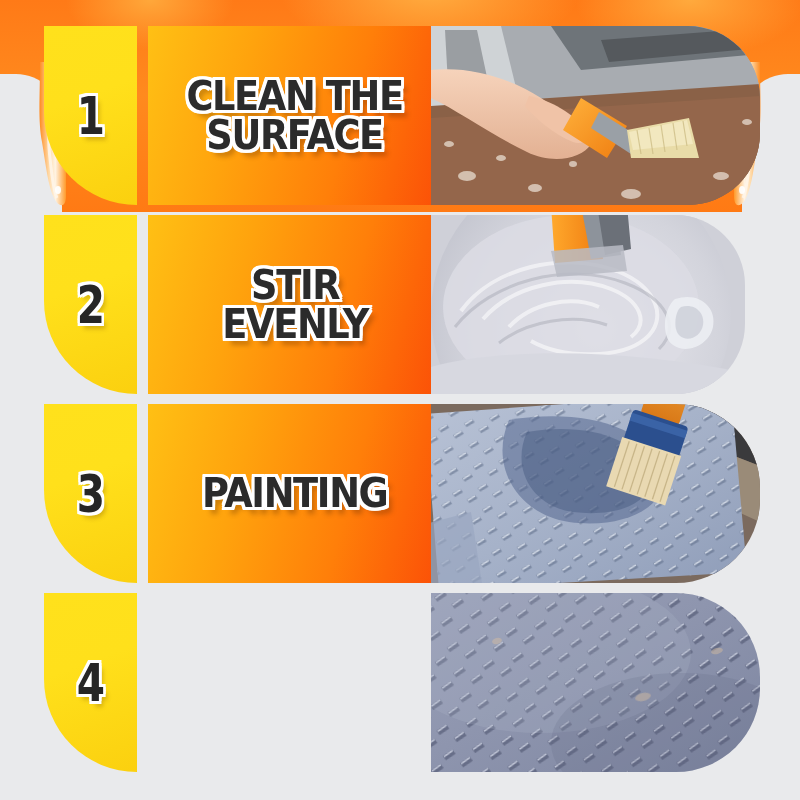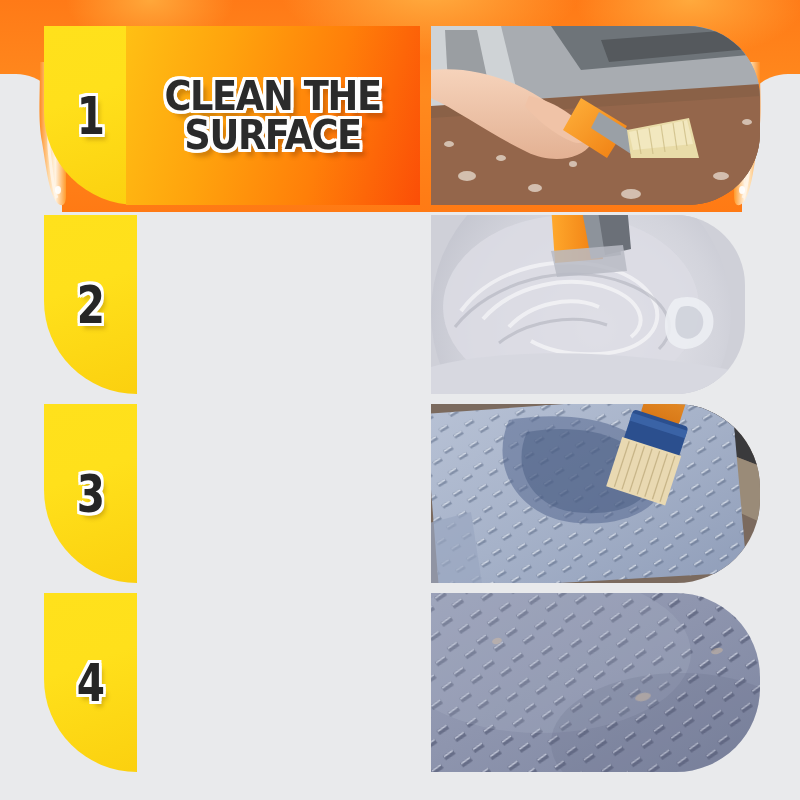--- a/index.html
+++ b/index.html
@@ -61,21 +61,21 @@
     letter-spacing:-1px;
     transform:scaleX(.78);
     -webkit-text-stroke:0px;
     text-shadow:
       -3px 0 #fff, 3px 0 #fff, 0 -3px #fff, 0 3px #fff,
       -3px -3px #fff, 3px -3px #fff, -3px 3px #fff, 3px 3px #fff,
       -2px 0 #fff, 2px 0 #fff, 0 -2px #fff, 0 2px #fff,
       5px 6px 5px rgba(120,80,0,.30);
   }
   .row .orange{
-    position:absolute;left:82px;top:0;width:294px;height:179px;
+    position:absolute;left:104px;top:0;width:294px;height:179px;
     background:linear-gradient(105deg,#ffc014 0%,#ffa30d 32%,#ff7f09 66%,#fb4e07 100%);
     display:flex;align-items:center;justify-content:center;
   }
   .row .title{
     text-align:center;
     font-family:"DejaVu Sans", sans-serif;
     font-weight:900;
     font-size:40px;
     line-height:.96;
     letter-spacing:-1.5px;
@@ -214,20 +214,26 @@
           <line x1="252" y1="95" x2="256" y2="120"></line>
         </g>
       </svg>
     </div>
   </div>
 
   <div class="row r2">
     <div class="yellow">
       <span class="num">2</span>
     </div>
+    <div class="orange">
+      <div class="title">
+        <span class="ln">STIR</span>
+        <span class="ln">EVENLY</span>
+      </div>
+    </div>
     <div class="photo">
       <svg viewBox="0 0 314 179" preserveAspectRatio="xMidYMid slice">
         <defs>
           <radialGradient id="p2paint" cx="55%" cy="55%" r="75%">
             <stop offset="0%" stop-color="#e9e9ef"></stop>
             <stop offset="55%" stop-color="#d3d4dc"></stop>
             <stop offset="100%" stop-color="#b7b9c4"></stop>
           </radialGradient>
           <linearGradient id="p2handle2" x1="0" y1="0" x2="1" y2="0">
             <stop offset="0%" stop-color="#ffa92c"></stop>
@@ -257,20 +263,25 @@
         <path d="M120,36 L192,30 L196,56 L126,62 Z" fill="#b9bbc4" opacity=".85"></path>
 
         <path d="M0,152 C70,132 200,134 314,158 L314,179 L0,179 Z" fill="#d7d8e0"></path>
       </svg>
     </div>
   </div>
 
   <div class="row r3">
     <div class="yellow">
       <span class="num">3</span>
+    </div>
+    <div class="orange">
+      <div class="title">
+        <span class="ln">PAINTING</span>
+      </div>
     </div>
     <div class="photo">
       <svg viewBox="0 0 329 179" preserveAspectRatio="xMidYMid slice">
         <defs>
           <linearGradient id="p3plate" x1="0" y1="0" x2="1" y2="1">
             <stop offset="0%" stop-color="#b9c3d6"></stop>
             <stop offset="50%" stop-color="#a6b2c9"></stop>
             <stop offset="100%" stop-color="#8e9cb8"></stop>
           </linearGradient>
           <linearGradient id="p3h" x1="0" y1="0" x2="0" y2="1">

